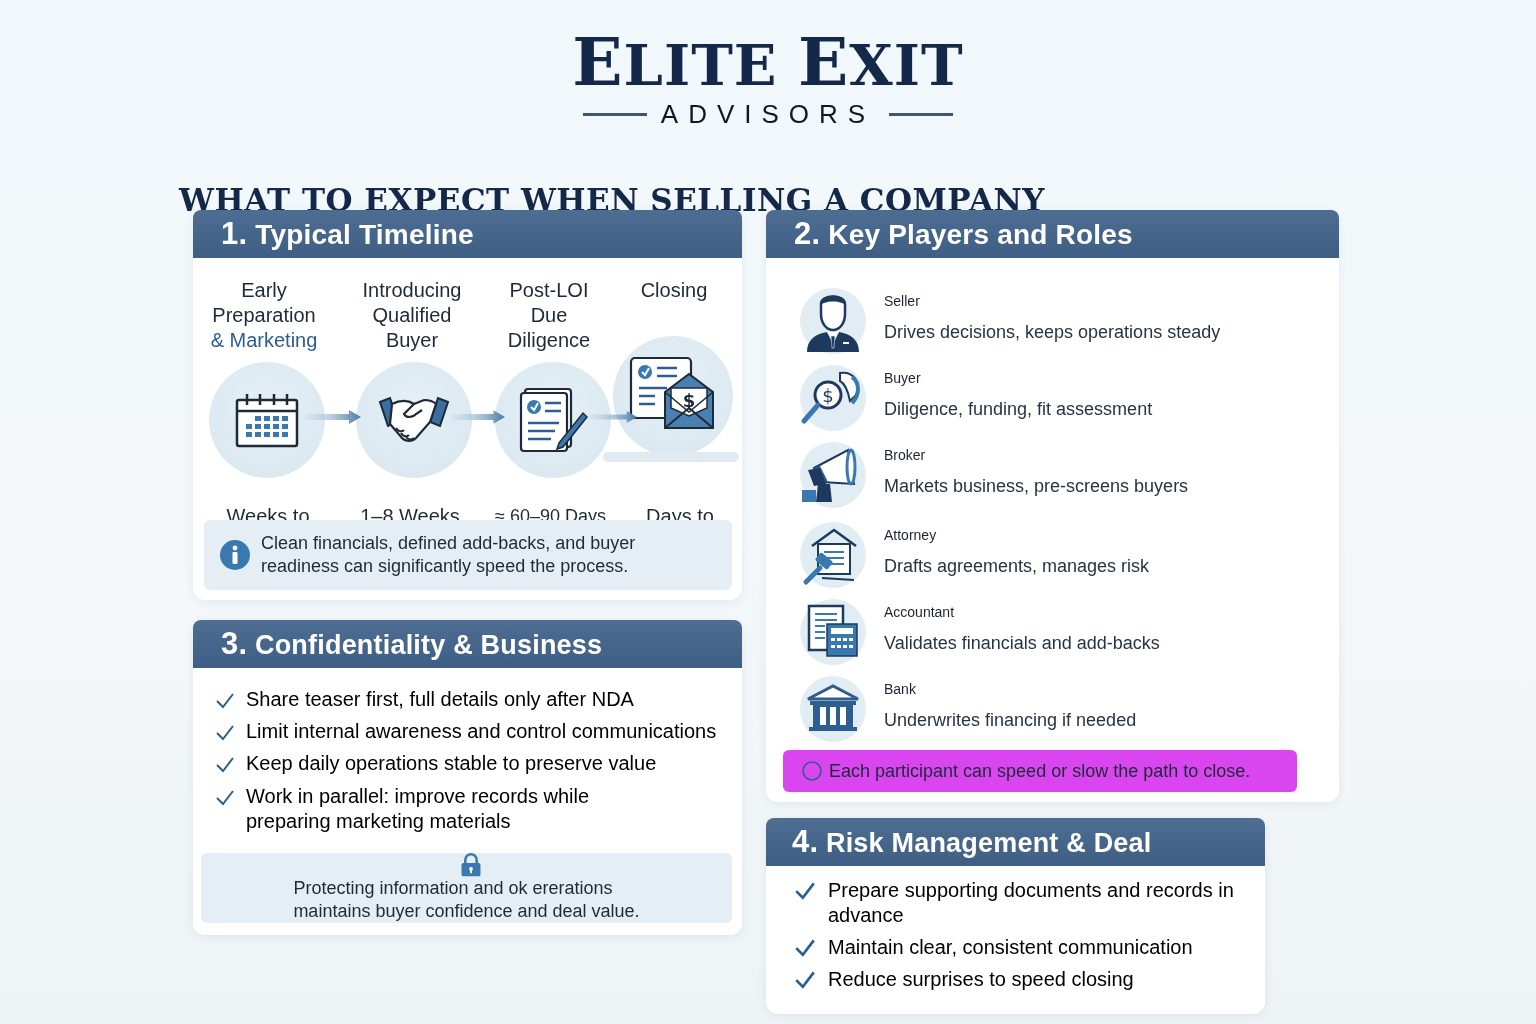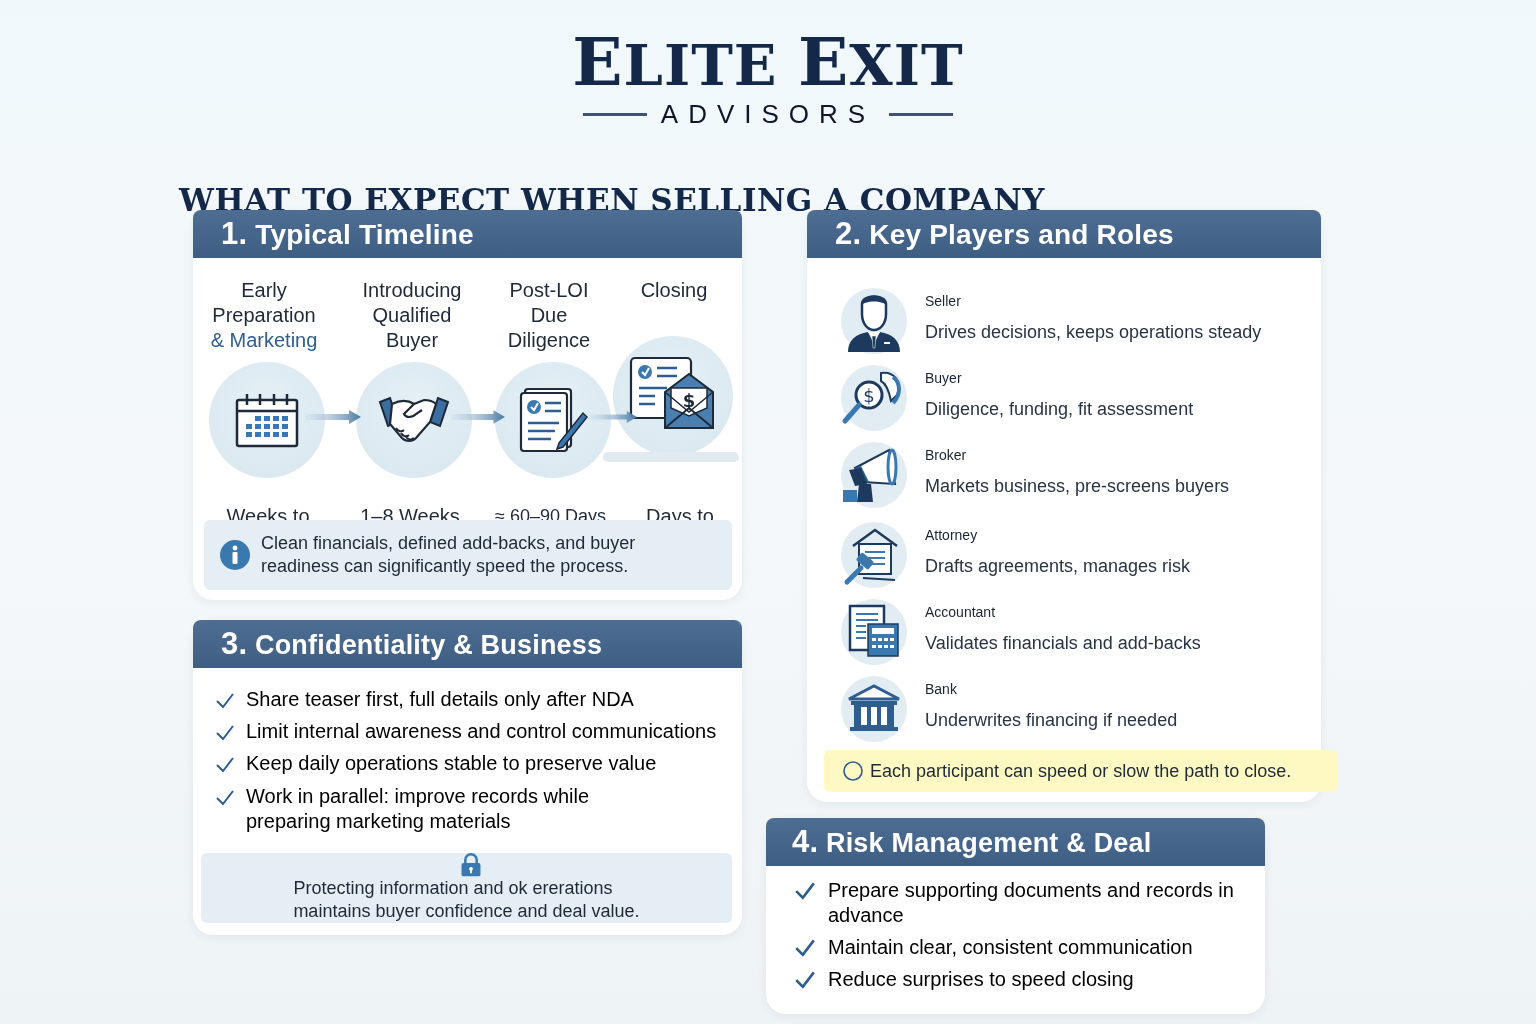--- a/index.html
+++ b/index.html
@@ -22,21 +22,21 @@
     font-size: 26px; letter-spacing: 10px; line-height: 30px;
   }
   .brand-sub .rule { width: 64px; height: 3px; background: #3f5570; }
   .page-title {
     position: absolute; left: 0; top: 146px; width: 1224px; text-align: center;
     font-family: "DejaVu Serif", serif; font-weight: bold; color: #14284a;
     font-size: 31px; letter-spacing: 0.5px; margin-top: 36px;
   }
 
   .card {
-    position: absolute; background: #ffffff; border-radius: 20px;
+    position: absolute; background: #ffffff; border-radius: 12px;
     box-shadow: 0 2px 10px rgba(40,70,100,0.08);
   }
   .card-head {
     background: #46658a; color: #fff; height: 48px; border-radius: 8px 8px 0 0;
     font-family: "Liberation Sans", sans-serif; font-weight: bold; font-size: 28px;
     line-height: 48px; padding-left: 28px; letter-spacing: 0.2px;
     background: linear-gradient(180deg, #4d6d92 0%, #3f5e83 100%);
   }
   .card-head .num { font-size: 31px; }
 
@@ -63,21 +63,21 @@
   }
   .note-text { font-family: "Liberation Sans", sans-serif; font-size: 18px; line-height: 23px; color: #1e2a38; }
 
   
   #c3 { left: 193px; top: 620px; width: 549px; height: 315px; }
   .checks { list-style: none; padding: 0; }
   .check-item { position: relative; font-family: "Liberation Sans", sans-serif; font-size: 20px; line-height: 25px; color: #000000; }
   .check-icon { position: absolute; left: 0; top: 4px; width: 20px; height: 18px; }
 
   
-  #c2 { left: 766px; top: 210px; width: 514px; height: 592px; margin-left: 41px; }
+  #c2 { left: 766px; top: 210px; width: 573px; height: 592px; }
   .player { position: absolute; left: 34px; width: 500px; height: 70px; }
   .player-icon {
     position: absolute; left: 0; top: 0; width: 66px; height: 66px; border-radius: 50%;
     background: #e2ecf3; display: flex; align-items: center; justify-content: center;
   }
   .player-name { position: absolute; left: 84px; top: 0; font-family: "Liberation Sans", sans-serif; font-size: 14px; line-height: 26px; color: #1a2433; }
   .player-desc { position: absolute; left: 84px; top: 32px; font-family: "Liberation Sans", sans-serif; font-size: 18px; line-height: 24px; color: #273444; }
 
   
   #c4 { left: 766px; top: 818px; width: 499px; height: 196px; }
@@ -399,21 +399,21 @@
         <rect x="16" y="24" width="6" height="18" fill="#fff"></rect>
         <rect x="26" y="24" width="6" height="18" fill="#fff"></rect>
         <rect x="36" y="24" width="6" height="18" fill="#fff"></rect>
         <rect x="5" y="44" width="48" height="4" fill="#2e5d8f"></rect>
       </svg>
     </div>
     <div class="player-name">Bank</div>
     <div class="player-desc">Underwrites financing if needed</div>
   </div>
 
-  <div class="note" style="left:17px; top:540px; width:514px; height:42px; background:#fef9c3;">
+  <div class="note" style="left:17px; top:540px; width:514px; height:42px; background:#d946ef;">
     <svg style="margin-left:18px; margin-right:6px;" width="22" height="22" viewBox="0 0 22 22">
       <circle cx="11" cy="11" r="9" fill="none" stroke="#2e5d8f" stroke-width="1.6"></circle>
     </svg>
     <div class="note-text">Each participant can speed or slow the path to close.</div>
   </div>
 </div>
 
 <div class="card" id="c4">
   <div class="card-head" style="font-size:27px; padding-left:26px;">
     <span class="num">4.</span>

